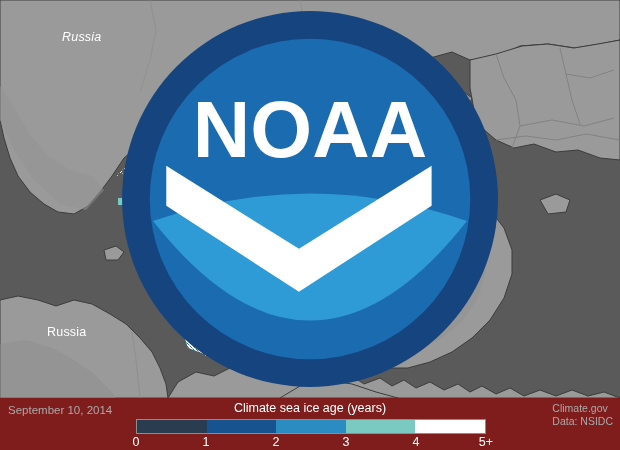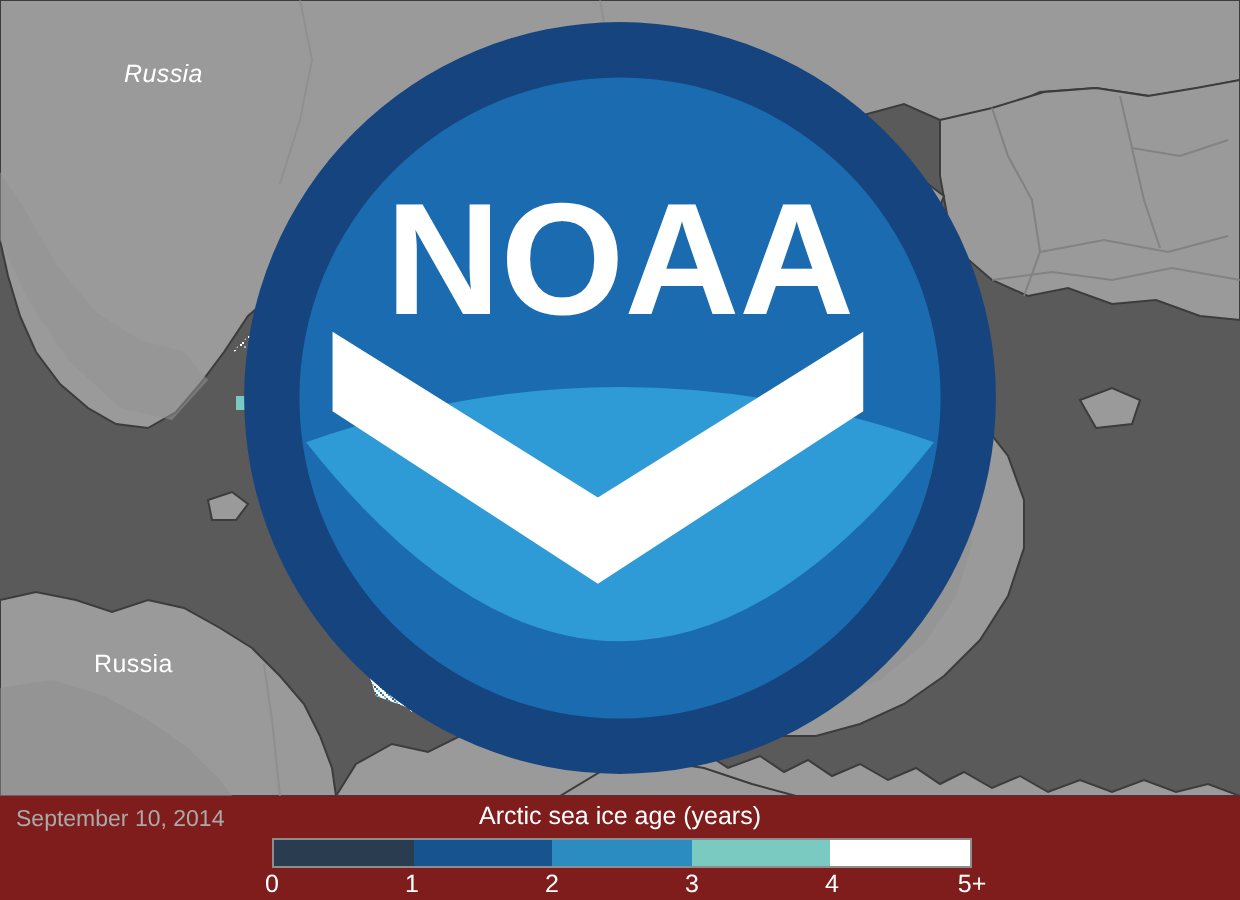--- a/index.html
+++ b/index.html
@@ -346,34 +346,38 @@
       <path d="M5 15 L17 22.5 L29 15 L29 18.6 L17 26.4 L5 18.6 Z" fill="#ffffff"></path>
       <text x="18" y="14.2" text-anchor="middle" font-family="Liberation Sans, sans-serif" font-size="7.2" font-weight="bold" fill="#ffffff">NOAA</text>
     </svg>
   </div>
 
   <div id="footer">
 
     <div id="date-text">September 10, 2014</div>
 
     <div id="legend">
-      <div id="legend-title">Arctic sea ice age (years)</div>
+      <div id="legend-title">Climate sea ice age (years)</div>
 
       <div id="legend-bar">
         <div class="legend-swatch" style="background: rgb(42, 60, 80);"></div>
         <div class="legend-swatch" style="background: rgb(23, 83, 143);"></div>
         <div class="legend-swatch" style="background: rgb(42, 140, 192);"></div>
         <div class="legend-swatch" style="background: rgb(123, 202, 194);"></div>
         <div class="legend-swatch" style="background: rgb(255, 255, 255);"></div>
       </div>
 
       <div id="legend-ticks">
         <span class="legend-tick" style="left: 0px;">0</span>
         <span class="legend-tick" style="left: 70px;">1</span>
         <span class="legend-tick" style="left: 140px;">2</span>
         <span class="legend-tick" style="left: 210px;">3</span>
         <span class="legend-tick" style="left: 280px;">4</span>
         <span class="legend-tick" style="left: 350px;">5+</span>
       </div>
     </div>
 
+    <div id="credit-block">
+      <div>Climate.gov</div>
+      <div>Data: NSIDC</div>
+    </div>
   </div>
 </div>
 
 </body></html>

